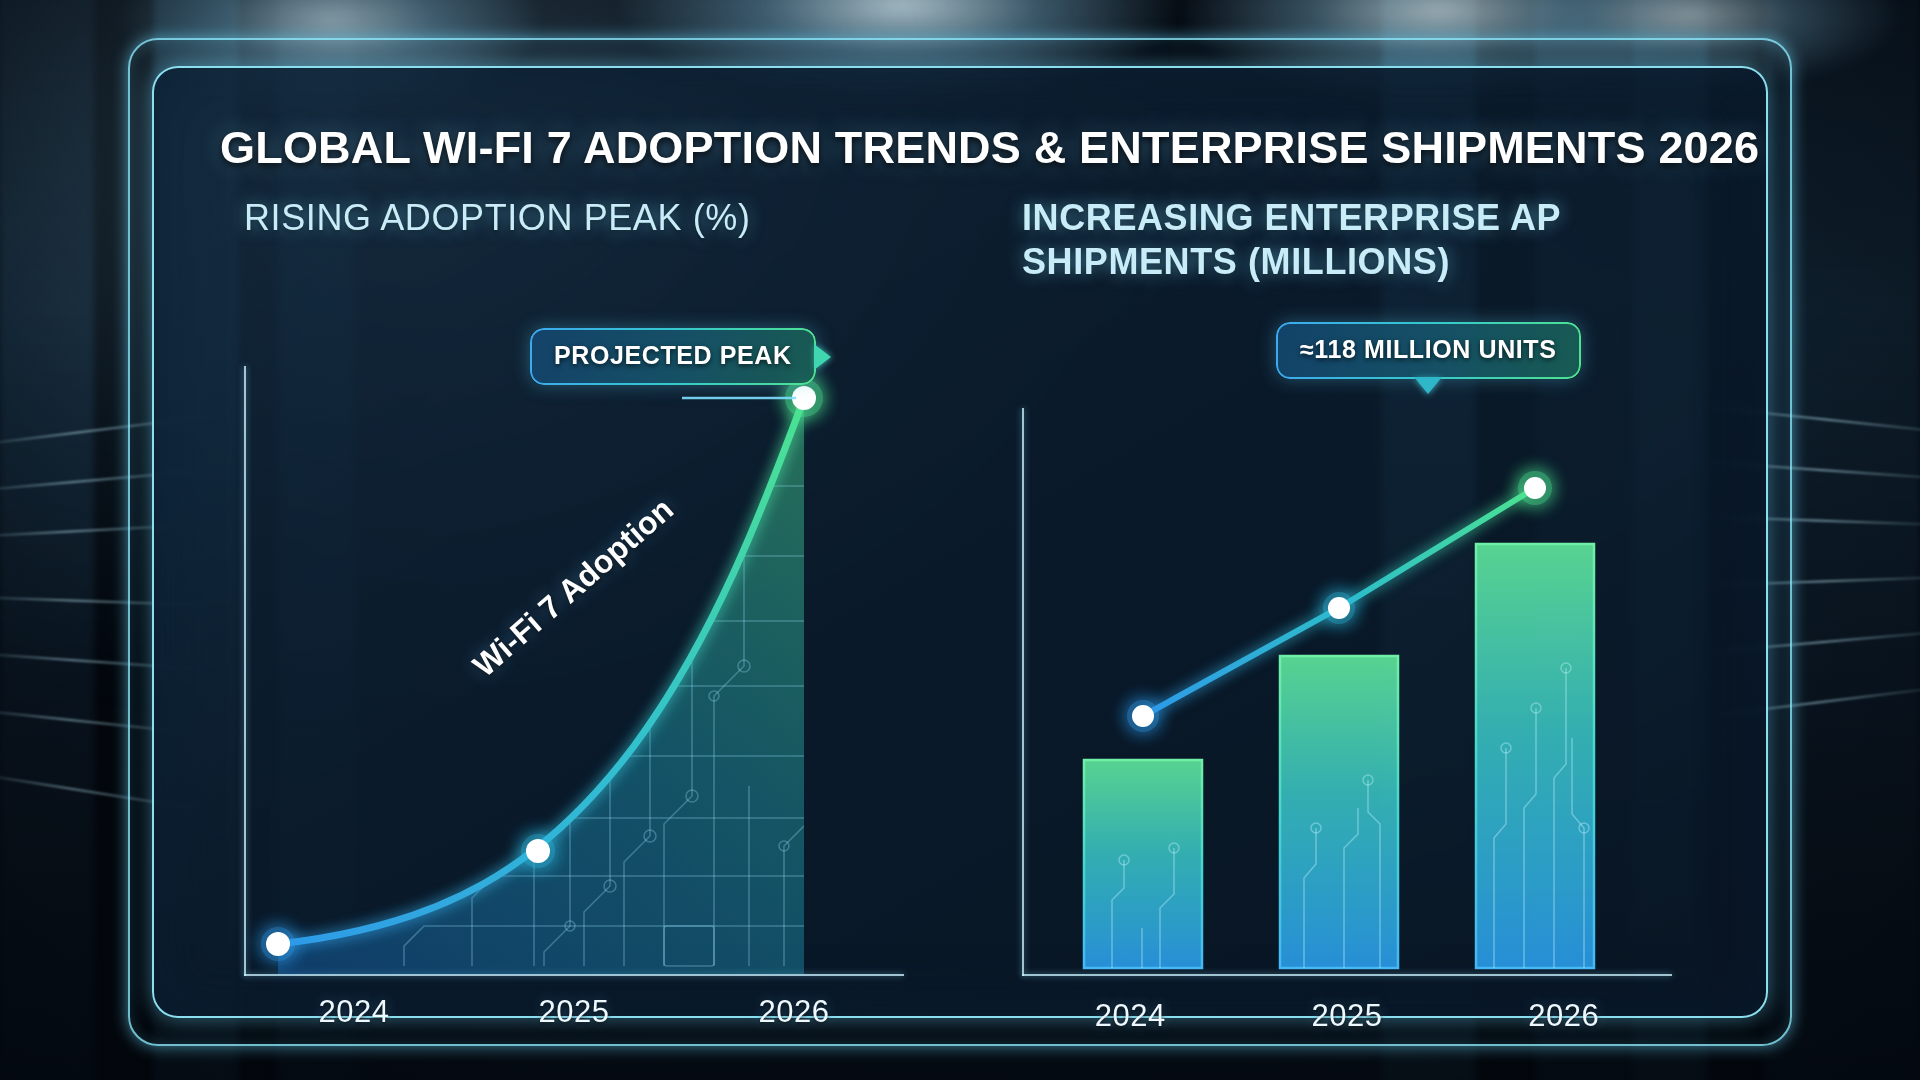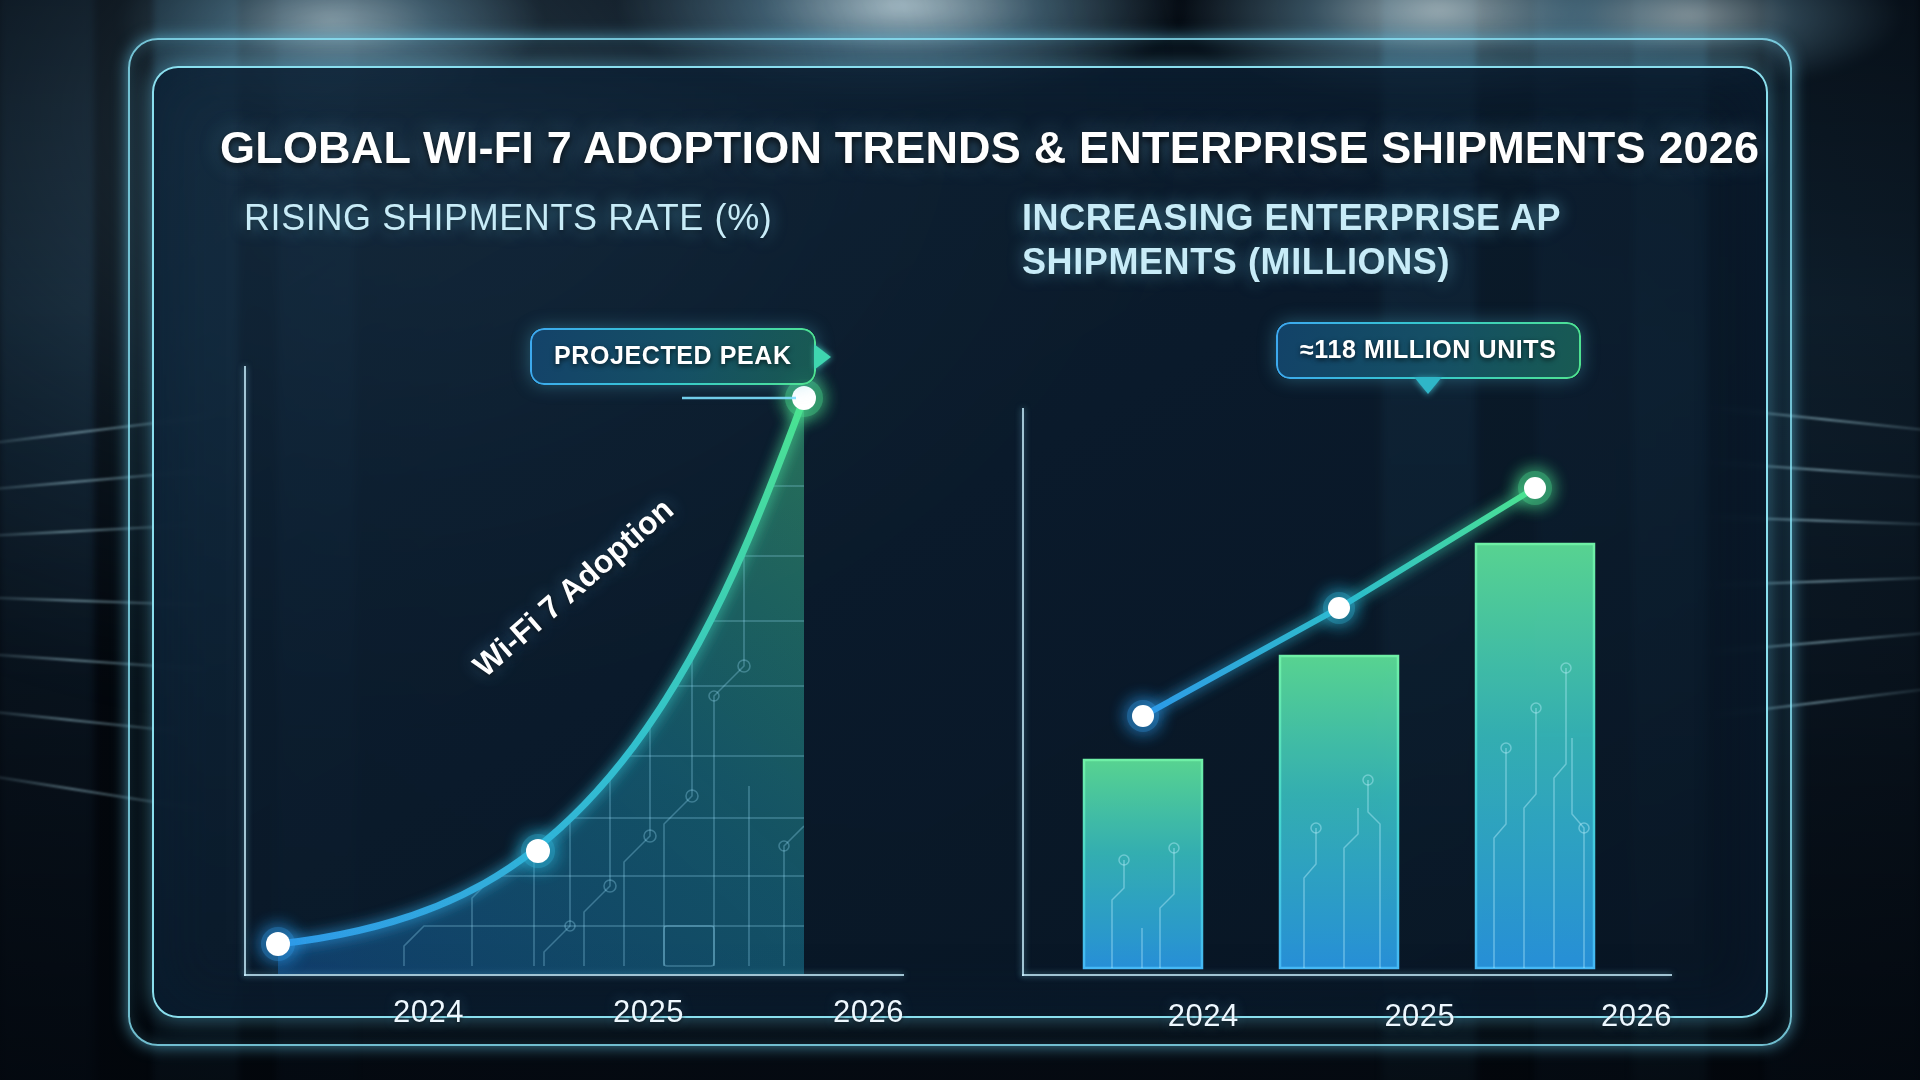--- a/index.html
+++ b/index.html
@@ -79,21 +79,21 @@
   .plot { position:absolute; }
   #plotLeft  { left:52px;  top:170px; width:660px; height:610px; }
   #plotRight { left:0px;   top:212px; width:680px; height:568px; }
 
   .axisY, .axisX { position:absolute; background:rgba(200,240,255,.80); box-shadow:0 0 6px rgba(140,225,255,.55); }
   .axisY { width:2px; top:0; bottom:0; left:0; }
   .axisX { height:2px; left:0; right:0; bottom:0; }
 
   .ticks { position:absolute; left:0; width:100%; display:flex; }
   .tick {
-    flex:1; text-align:right; font-size:31px; color:#eef8ff; letter-spacing:.5px;
+    flex:1; text-align:center; font-size:31px; color:#eef8ff; letter-spacing:.5px;
     text-shadow:0 2px 5px rgba(0,0,0,.70), 0 0 12px rgba(130,210,255,.35);
   }
   #ticksLeft  { top:628px; }
   #ticksRight { top:590px; }
 
   
   .badge {
     position:absolute; padding:11px 22px 13px; border-radius:13px;
     font-size:25px; font-weight:bold; color:#ffffff; letter-spacing:.6px;
     white-space:nowrap;
@@ -170,21 +170,21 @@
 </div>
 
 <div class="frameOuter"></div>
 <div class="frameInner"></div>
 
 <div id="content">
 
   <div class="mainTitle">GLOBAL WI-FI 7 ADOPTION TRENDS &amp; ENTERPRISE SHIPMENTS 2026</div>
 
   <div class="panel" id="panelLeft">
-    <div class="panelTitle">RISING SHIPMENTS RATE (%)</div>
+    <div class="panelTitle">RISING ADOPTION PEAK (%)</div>
 
     <div class="plot" id="plotLeft">
       <div class="axisY"></div>
       <div class="axisX"></div>
 
       <svg viewBox="0 0 660 610" preserveAspectRatio="none" width="660" height="610">
         <defs>
           <linearGradient id="lineGrad" x1="0" y1="1" x2="1" y2="0">
             <stop offset="0%" stop-color="#2f9ae8"></stop>
             <stop offset="50%" stop-color="#31bfd0"></stop>

